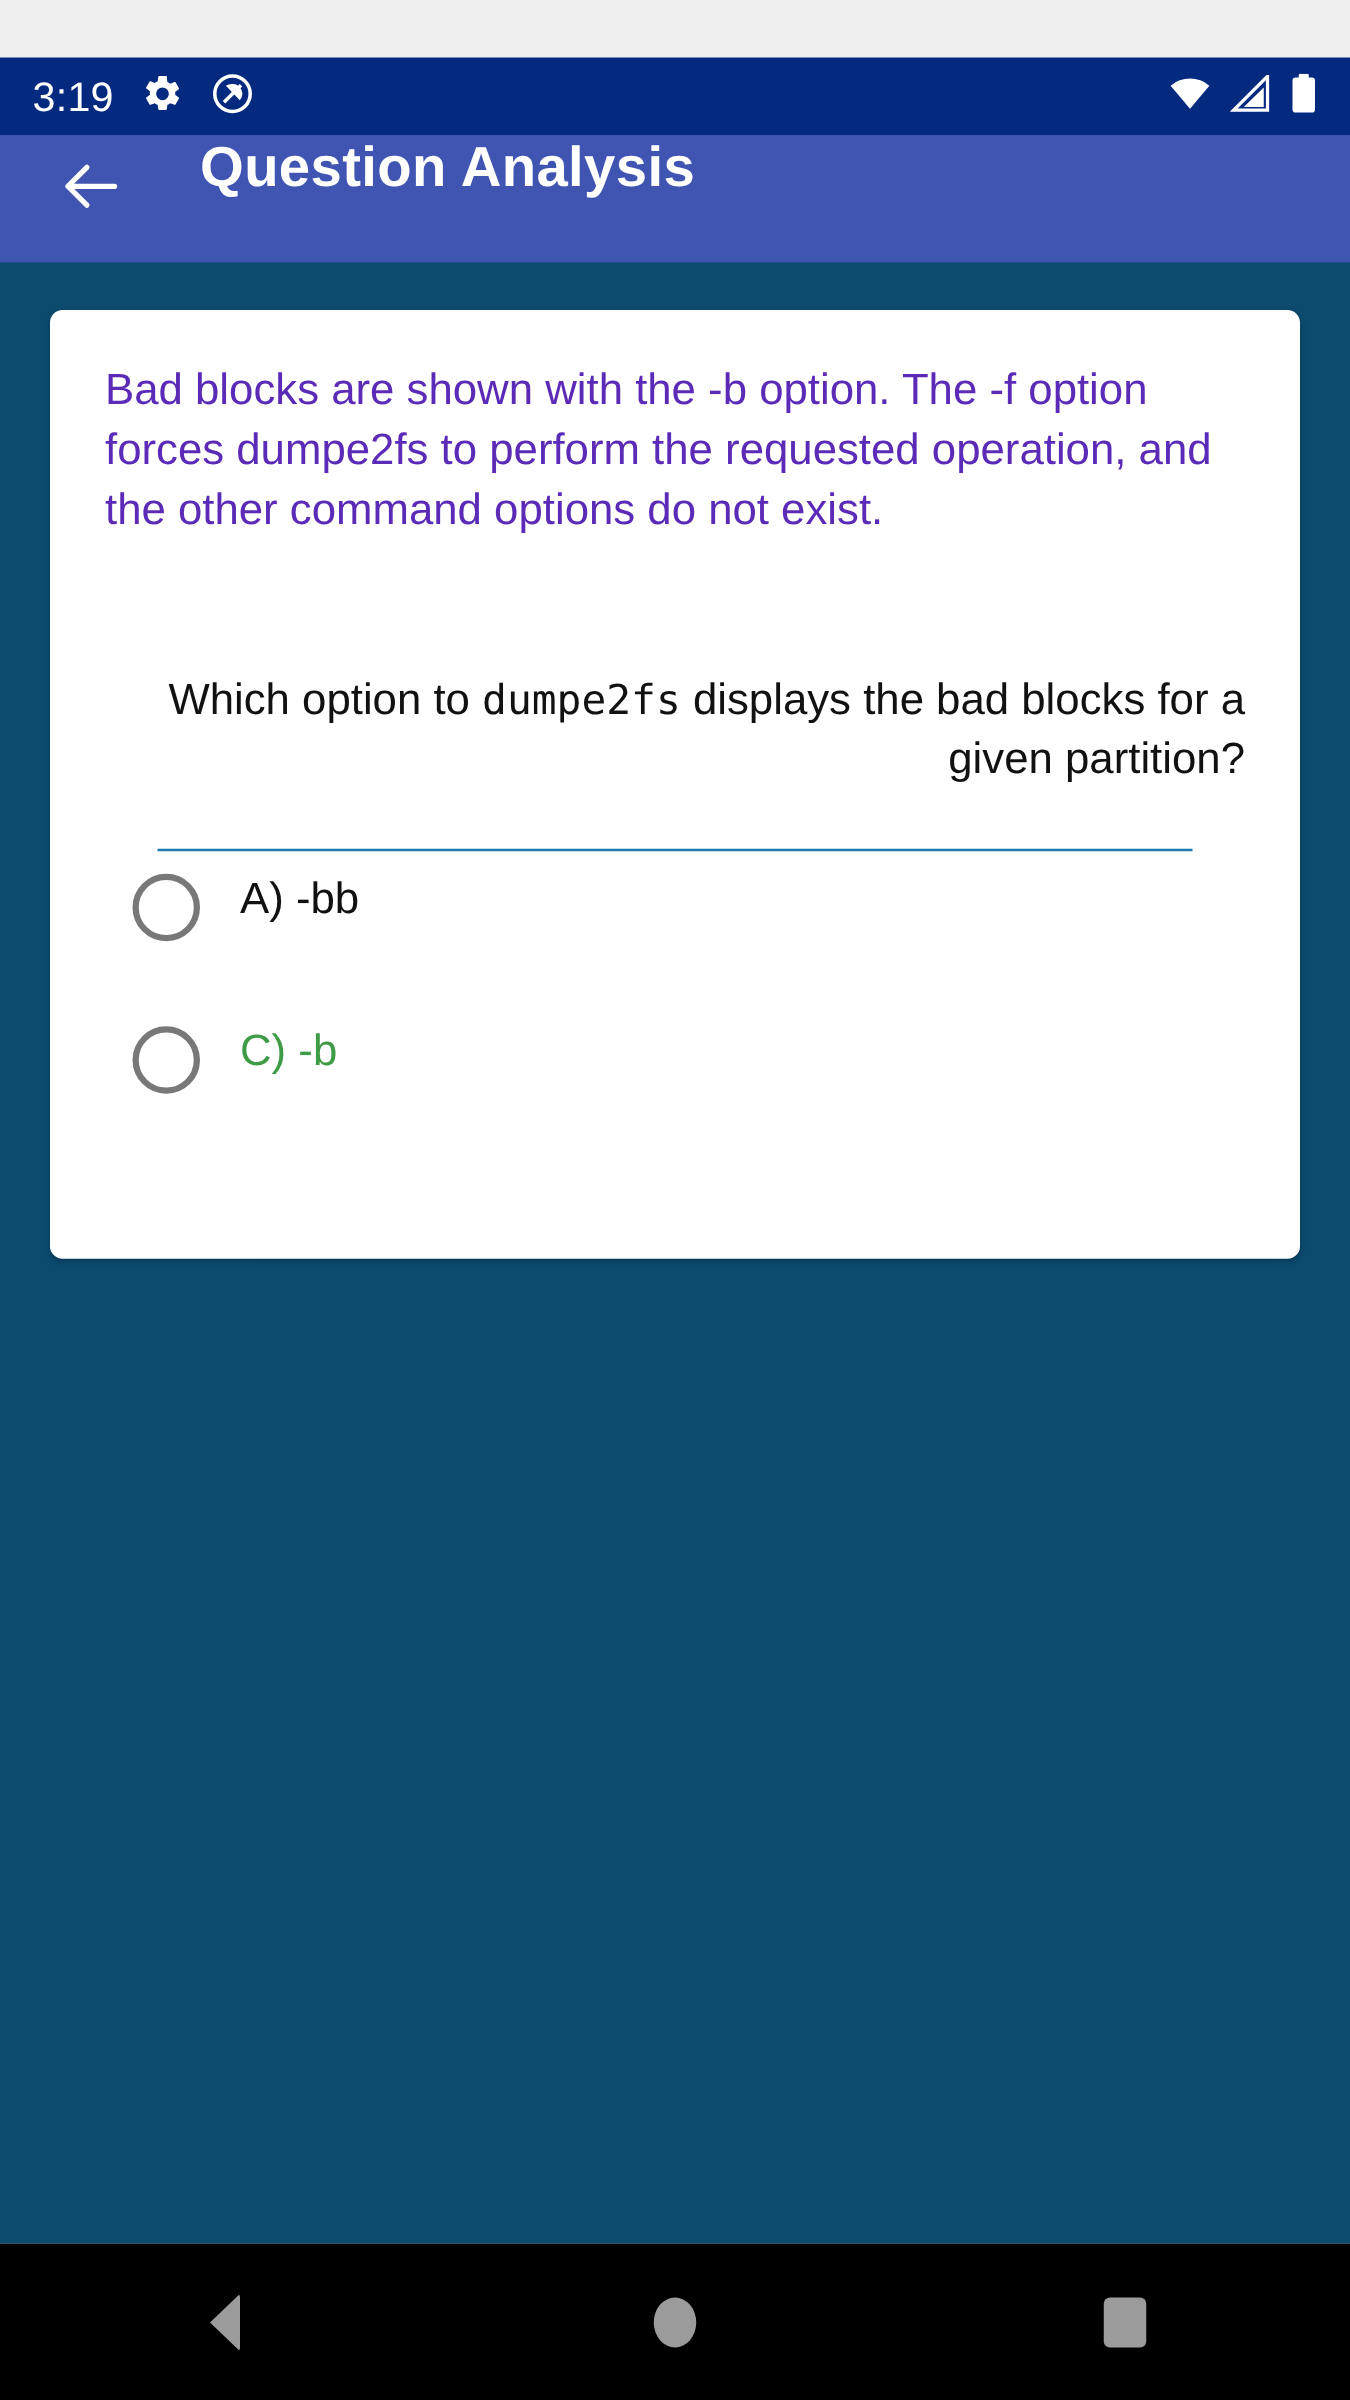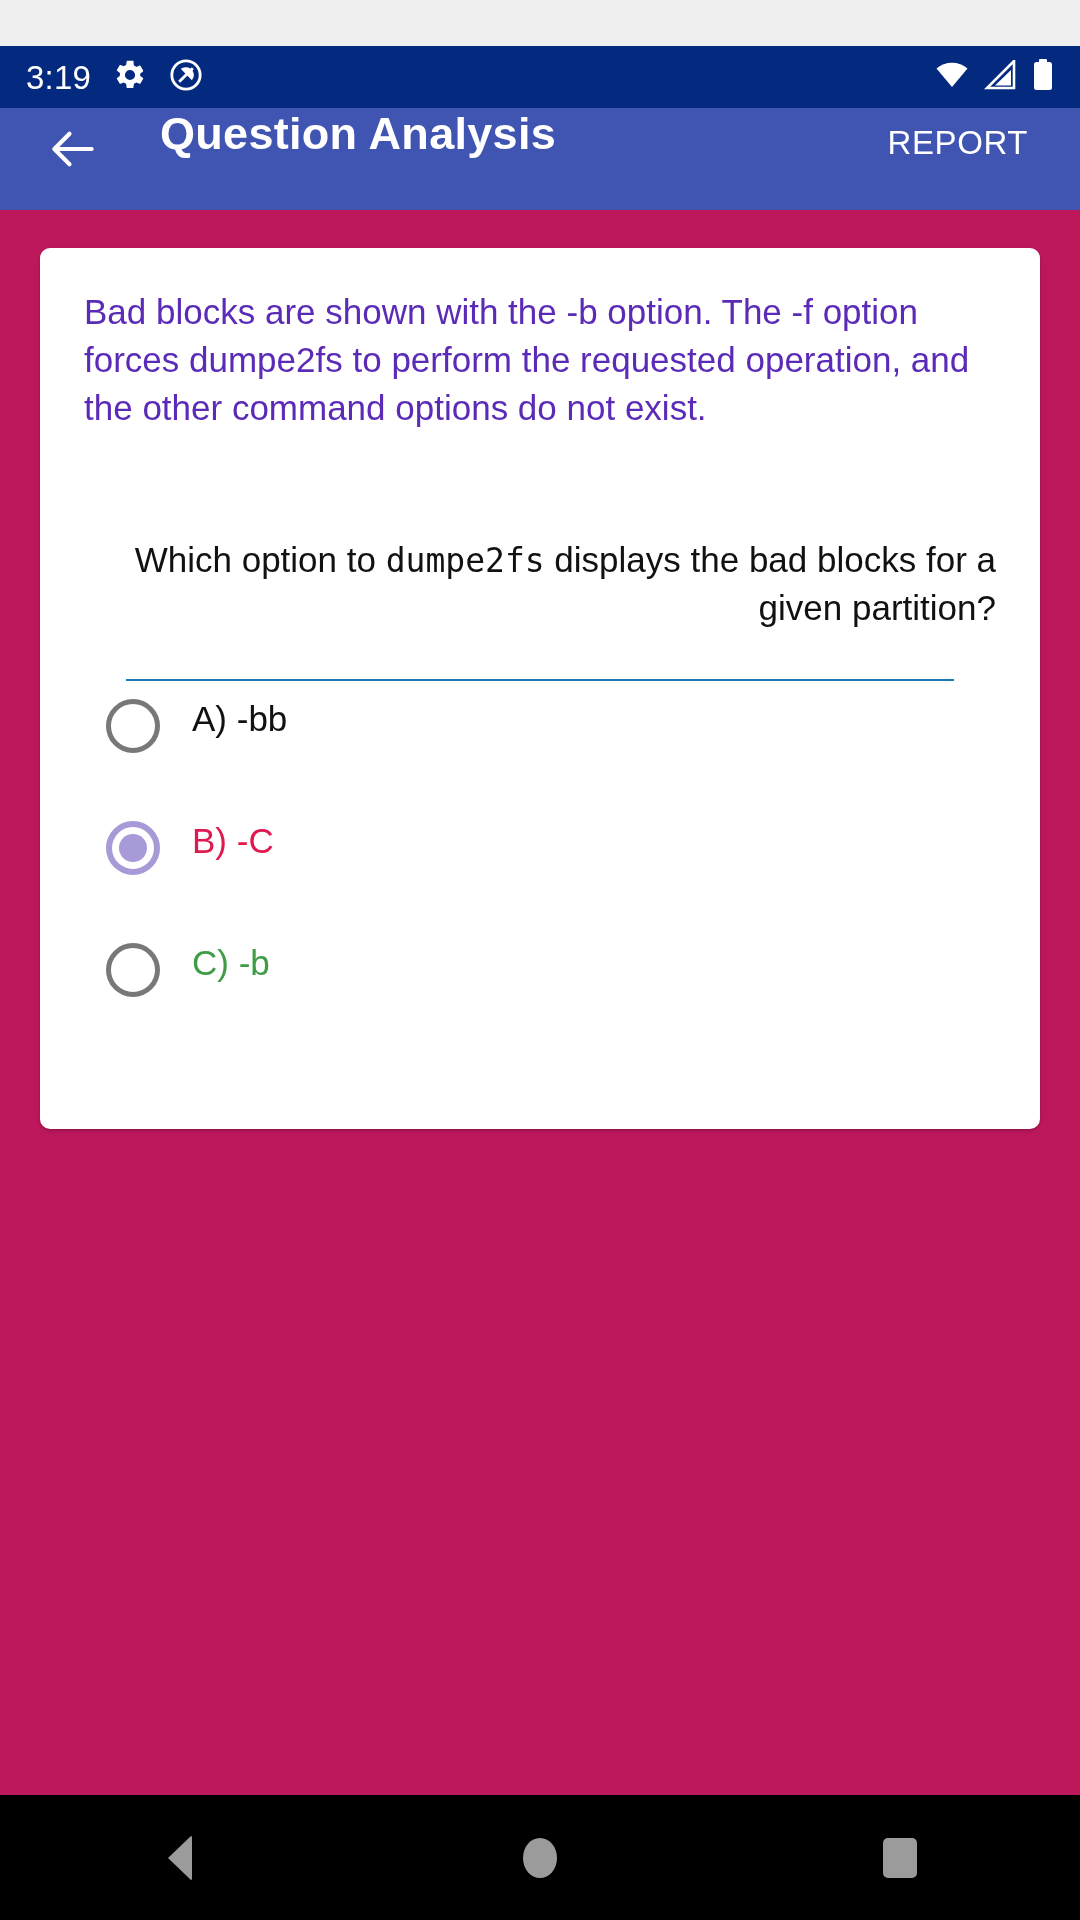--- a/index.html
+++ b/index.html
@@ -80,21 +80,21 @@
     white-space: nowrap;
   }
 
   
   .content {
     position: absolute;
     top: 210px;
     left: 0;
     right: 0;
     bottom: 125px;
-    background: #be185d;
+    background: #0c4a6e;
     overflow: hidden;
   }
   .card {
     margin: 38px 40px 0 40px;
     background: #ffffff;
     border-radius: 10px;
     box-shadow: 0 2px 5px rgba(0,0,0,0.16), 0 1px 2px rgba(0,0,0,0.10);
     padding: 40px 38px 64px 38px;
     box-sizing: border-box;
   }
@@ -255,45 +255,40 @@
 
 <div class="app-bar">
   <div class="back-btn">
     <span>
       <svg width="56" height="56" viewBox="0 0 24 24">
         <path d="M20 12 H4 M10.5 5.5 L4 12 L10.5 18.5" fill="none" stroke="#ffffff" stroke-width="1.8" stroke-linecap="round" stroke-linejoin="round"></path>
       </svg>
     </span>
   </div>
   <div class="app-title">Question Analysis</div>
-  <div class="report-btn">REPORT</div>
 </div>
 
 <div class="content">
   <div class="card">
 
     <p class="explanation">Bad blocks are shown with the -b option. The -f option forces dumpe2fs to perform the requested operation, and the other command options do not exist.</p>
 
     <div class="spacer-lg"></div>
 
     <p class="question"><span>Which option to </span><span class="mono">dumpe2fs</span><span> displays the bad blocks for a given partition?</span></p>
 
     <div class="divider"></div>
 
     <div class="options">
 
       <div class="option-row">
         <span class="radio unchecked"></span>
         <span class="option-label opt-neutral">A) -bb</span>
       </div>
 
-      <div class="option-row">
-        <span class="radio checked"></span>
-        <span class="option-label opt-wrong">B) -C</span>
-      </div>
 
       <div class="option-row">
         <span class="radio unchecked"></span>
         <span class="option-label opt-right">C) -b</span>
       </div>
 
 
     </div>
   </div>
 </div>

